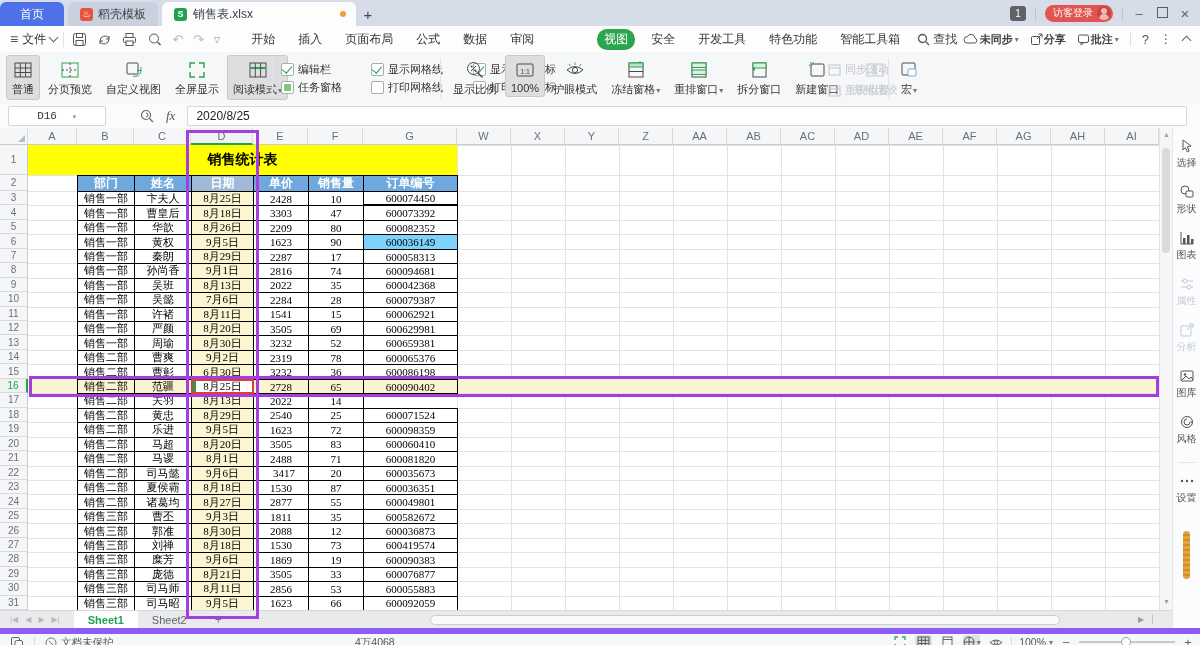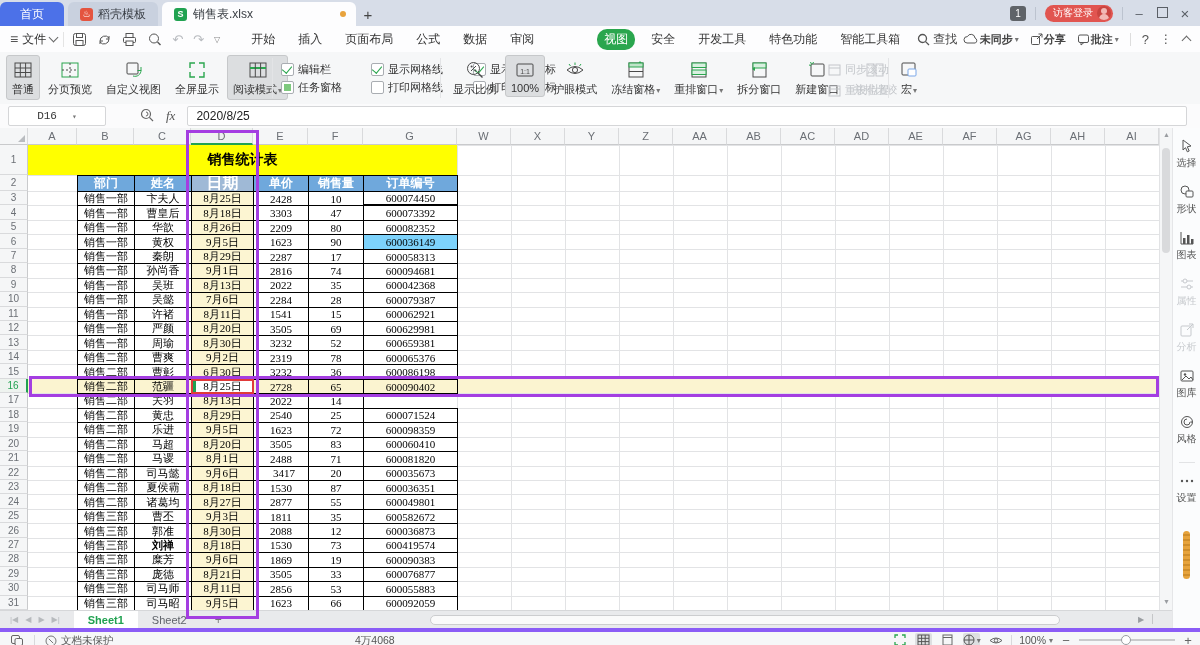--- a/index.html
+++ b/index.html
@@ -49,21 +49,21 @@
   .cb{display:flex;align-items:center;gap:4px;white-space:nowrap;}
   .cbbox{width:11px;height:11px;border:1px solid #a9adb2;background:#fff;border-radius:2px;position:relative;flex:none;}
   .cbbox.on:after{content:"";position:absolute;left:2px;top:0px;width:5px;height:8px;border-right:1.6px solid #2aa64e;border-bottom:1.6px solid #2aa64e;transform:rotate(40deg);}
   .cbbox.part:after{content:"";position:absolute;left:2px;top:2px;width:7px;height:7px;background:#7ec97e;}
   .smallcol{display:flex;flex-direction:column;gap:6px;padding-top:4px;}
   .smallit{display:flex;align-items:center;gap:4px;font-size:11px;color:#c3c6ca;white-space:nowrap;}
   .dd{font-size:8px;color:#777;margin-left:1px;}
   
   .fbar{position:absolute;top:104px;left:0;width:1200px;height:24px;background:#fbfbfc;border-bottom:1px solid #dcdcdc;display:flex;align-items:center;}
   .namebox{margin-left:8px;width:96px;height:18px;background:#fff;border:1px solid #d5d6d8;border-radius:2px;display:flex;align-items:center;justify-content:center;gap:14px;font-size:11px;color:#333;font-family:"Liberation Mono","DejaVu Sans Mono",monospace;}
-  .fxics{display:flex;align-items:flex-start;gap:12px;margin-left:34px;color:#555;}
+  .fxics{display:flex;align-items:center;gap:12px;margin-left:34px;color:#555;}
   .fxtxt{font-family:"Liberation Serif","DejaVu Serif",serif;font-style:italic;font-size:13px;color:#555;}
   .finput{margin-left:12px;width:990px;height:18px;background:#fff;border:1px solid #d5d6d8;border-radius:2px;display:flex;align-items:center;padding-left:8px;font-size:12px;color:#222;}
   
   #grid{position:absolute;top:128px;left:0;width:1172px;height:482px;background:#fff;overflow:visible;}
   .colhdr,.rowhdr{position:absolute;background:#f5f6f7;color:#6b6f75;display:flex;align-items:center;justify-content:center;box-sizing:border-box;}
   .colhdr{top:0;height:17px;border-right:1px solid #d9dadc;border-bottom:1px solid #c9cacc;font-size:11px;}
   .rowhdr{left:0;width:28px;border-bottom:1px solid #d9dadc;border-right:1px solid #c9cacc;font-size:10px;}
   .gline{position:absolute;background:#e2e3e5;}
   .cell{position:absolute;box-sizing:border-box;border:1px solid #000;display:flex;align-items:center;justify-content:center;overflow:hidden;font-family:"Liberation Serif","DejaVu Serif",serif;font-size:11px;color:#000;background:#fff;}
   .titlebar{position:absolute;background:#ffff00;display:flex;align-items:center;justify-content:center;font-family:"Liberation Serif","DejaVu Serif",serif;font-weight:bold;font-size:14px;color:#000;}
@@ -76,21 +76,21 @@
   .greenbar{position:absolute;left:0;top:0;width:3px;height:100%;background:#21a251;}
   
   .sheetbar{position:absolute;top:610px;left:0;width:1200px;height:18px;background:#e9eaec;border-top:1px solid #d6d7d9;display:flex;align-items:center;box-sizing:border-box;}
   .navarrows{display:flex;gap:7px;margin-left:10px;color:#b7babd;font-size:8px;}
   .stab{height:17px;display:flex;align-items:center;padding:0 14px;font-size:11px;color:#60646a;}
   .stab.active{background:#fff;color:#21a251;font-weight:bold;}
   .hsb-track{position:absolute;left:428px;top:4px;width:722px;height:10px;}
   .hsb-thumb{position:absolute;left:2px;top:0;width:630px;height:10px;background:#fafafa;border:1px solid #cccdcf;border-radius:5px;box-sizing:border-box;}
   .hsb-right{position:absolute;left:1138px;top:3px;color:#9a9da1;font-size:8px;display:flex;gap:8px;align-items:center;}
   
-  .statusbar{position:absolute;top:628px;left:0;width:1200px;height:17px;background:#f6f7f8;border-top:4px solid #8b5cf6;box-sizing:border-box;font-size:10.5px;color:#555;}
+  .statusbar{position:absolute;top:628px;left:0;width:1200px;height:17px;background:#f6f7f8;border-top:6px solid #8b5cf6;box-sizing:border-box;font-size:10.5px;color:#555;}
   .st-left{position:absolute;left:10px;top:1px;display:flex;align-items:center;gap:10px;height:15px;}
   .st-info{position:absolute;left:355px;top:2px;}
   .st-right{position:absolute;right:6px;top:0px;display:flex;align-items:center;gap:7px;height:16px;}
   .stico{width:17px;height:14px;display:flex;align-items:center;justify-content:center;border-radius:2px;}
   .stico.pressed{background:#dddfe1;}
   .sl-track{width:96px;height:2px;background:#c9cacc;position:relative;}
   .sl-knob{position:absolute;left:42px;top:-4px;width:10px;height:10px;border-radius:50%;background:#fff;border:1px solid #9a9da1;box-sizing:border-box;}
   .szoom{display:flex;align-items:center;gap:2px;}
   .pm{font-size:13px;color:#666;width:12px;text-align:center;}
   
@@ -449,21 +449,21 @@
     <div class="gline" style="left: 28px; top: 409.76px; width: 1131px; height: 1px;"></div>
     <div class="gline" style="left: 28px; top: 424.21px; width: 1131px; height: 1px;"></div>
     <div class="gline" style="left: 28px; top: 438.66px; width: 1131px; height: 1px;"></div>
     <div class="gline" style="left: 28px; top: 453.1px; width: 1131px; height: 1px;"></div>
     <div class="gline" style="left: 28px; top: 467.55px; width: 1131px; height: 1px;"></div>
     <div class="gline" style="left: 28px; top: 482px; width: 1131px; height: 1px;"></div>
     <div style="position: absolute; left: 28px; top: 250.83px; width: 1131px; height: 14.45px; background: rgb(251, 244, 208);"></div>
     <div class="titlebar" style="left: 28px; top: 17px; width: 429px; height: 30px; background: rgb(255, 255, 0);">销售统计表</div>
     <div class="cell" style="left: 77px; top: 47px; width: 58px; height: 17px; background: rgb(111, 168, 220); color: rgb(255, 255, 255); font-weight: bold; font-size: 12px;">部门</div>
     <div class="cell" style="left: 134px; top: 47px; width: 58px; height: 17px; background: rgb(111, 168, 220); color: rgb(255, 255, 255); font-weight: bold; font-size: 12px;">姓名</div>
-    <div class="cell" style="left: 191px; top: 47px; width: 63px; height: 17px; background: rgb(159, 185, 214); color: rgb(255, 255, 255); font-weight: bold; font-size: 16px;">日期</div>
+    <div class="cell" style="left: 191px; top: 47px; width: 63px; height: 17px; background: rgb(159, 185, 214); color: rgb(255, 255, 255); font-weight: bold; font-size: 12px;">日期</div>
     <div class="cell" style="left: 253px; top: 47px; width: 56px; height: 17px; background: rgb(111, 168, 220); color: rgb(255, 255, 255); font-weight: bold; font-size: 12px;">单价</div>
     <div class="cell" style="left: 308px; top: 47px; width: 56px; height: 17px; background: rgb(111, 168, 220); color: rgb(255, 255, 255); font-weight: bold; font-size: 12px;">销售量</div>
     <div class="cell" style="left: 363px; top: 47px; width: 95px; height: 17px; background: rgb(111, 168, 220); color: rgb(255, 255, 255); font-weight: bold; font-size: 12px;">订单编号</div>
     <div class="cell" style="left: 77px; top: 63px; width: 58px; height: 15.45px; background: rgb(255, 255, 255);">销售一部</div>
     <div class="cell" style="left: 134px; top: 63px; width: 58px; height: 15.45px; background: rgb(255, 255, 255);">卞夫人</div>
     <div class="cell" style="left: 191px; top: 63px; width: 63px; height: 15.45px; background: rgb(252, 245, 210);">8月25日</div>
     <div class="cell" style="left: 253px; top: 63px; width: 56px; height: 15.45px; background: rgb(255, 255, 255);">2428</div>
     <div class="cell" style="left: 308px; top: 63px; width: 56px; height: 15.45px; background: rgb(255, 255, 255);">10</div>
     <div class="cell" style="left: 363px; top: 63px; width: 95px; height: 14px; background: rgb(255, 255, 255);">600074450</div>
     <div class="cell" style="left: 77px; top: 77.45px; width: 58px; height: 15.45px; background: rgb(255, 255, 255);">销售一部</div>
@@ -598,21 +598,21 @@
     <div class="cell" style="left: 253px; top: 380.86px; width: 56px; height: 15.45px; background: rgb(255, 255, 255);">1811</div>
     <div class="cell" style="left: 308px; top: 380.86px; width: 56px; height: 15.45px; background: rgb(255, 255, 255);">35</div>
     <div class="cell" style="left: 363px; top: 380.86px; width: 95px; height: 15.45px; background: rgb(255, 255, 255);">600582672</div>
     <div class="cell" style="left: 77px; top: 395.31px; width: 58px; height: 15.45px; background: rgb(255, 255, 255);">销售三部</div>
     <div class="cell" style="left: 134px; top: 395.31px; width: 58px; height: 15.45px; background: rgb(255, 255, 255);">郭准</div>
     <div class="cell" style="left: 191px; top: 395.31px; width: 63px; height: 15.45px; background: rgb(252, 245, 210);">8月30日</div>
     <div class="cell" style="left: 253px; top: 395.31px; width: 56px; height: 15.45px; background: rgb(255, 255, 255);">2088</div>
     <div class="cell" style="left: 308px; top: 395.31px; width: 56px; height: 15.45px; background: rgb(255, 255, 255);">12</div>
     <div class="cell" style="left: 363px; top: 395.31px; width: 95px; height: 15.45px; background: rgb(255, 255, 255);">600036873</div>
     <div class="cell" style="left: 77px; top: 409.76px; width: 58px; height: 15.45px; background: rgb(255, 255, 255);">销售三部</div>
-    <div class="cell" style="left: 134px; top: 409.76px; width: 58px; height: 15.45px; background: rgb(255, 255, 255); font-weight: bold;">刘禅</div>
+    <div class="cell" style="left: 134px; top: 409.76px; width: 58px; height: 15.45px; background: rgb(255, 255, 255);">刘禅</div>
     <div class="cell" style="left: 191px; top: 409.76px; width: 63px; height: 15.45px; background: rgb(252, 245, 210);">8月18日</div>
     <div class="cell" style="left: 253px; top: 409.76px; width: 56px; height: 15.45px; background: rgb(255, 255, 255);">1530</div>
     <div class="cell" style="left: 308px; top: 409.76px; width: 56px; height: 15.45px; background: rgb(255, 255, 255);">73</div>
     <div class="cell" style="left: 363px; top: 409.76px; width: 95px; height: 15.45px; background: rgb(255, 255, 255);">600419574</div>
     <div class="cell" style="left: 77px; top: 424.21px; width: 58px; height: 15.45px; background: rgb(255, 255, 255);">销售三部</div>
     <div class="cell" style="left: 134px; top: 424.21px; width: 58px; height: 15.45px; background: rgb(255, 255, 255);">糜芳</div>
     <div class="cell" style="left: 191px; top: 424.21px; width: 63px; height: 15.45px; background: rgb(252, 245, 210);">9月6日</div>
     <div class="cell" style="left: 253px; top: 424.21px; width: 56px; height: 15.45px; background: rgb(255, 255, 255);">1869</div>
     <div class="cell" style="left: 308px; top: 424.21px; width: 56px; height: 15.45px; background: rgb(255, 255, 255);">19</div>
     <div class="cell" style="left: 363px; top: 424.21px; width: 95px; height: 15.45px; background: rgb(255, 255, 255);">600090383</div>

